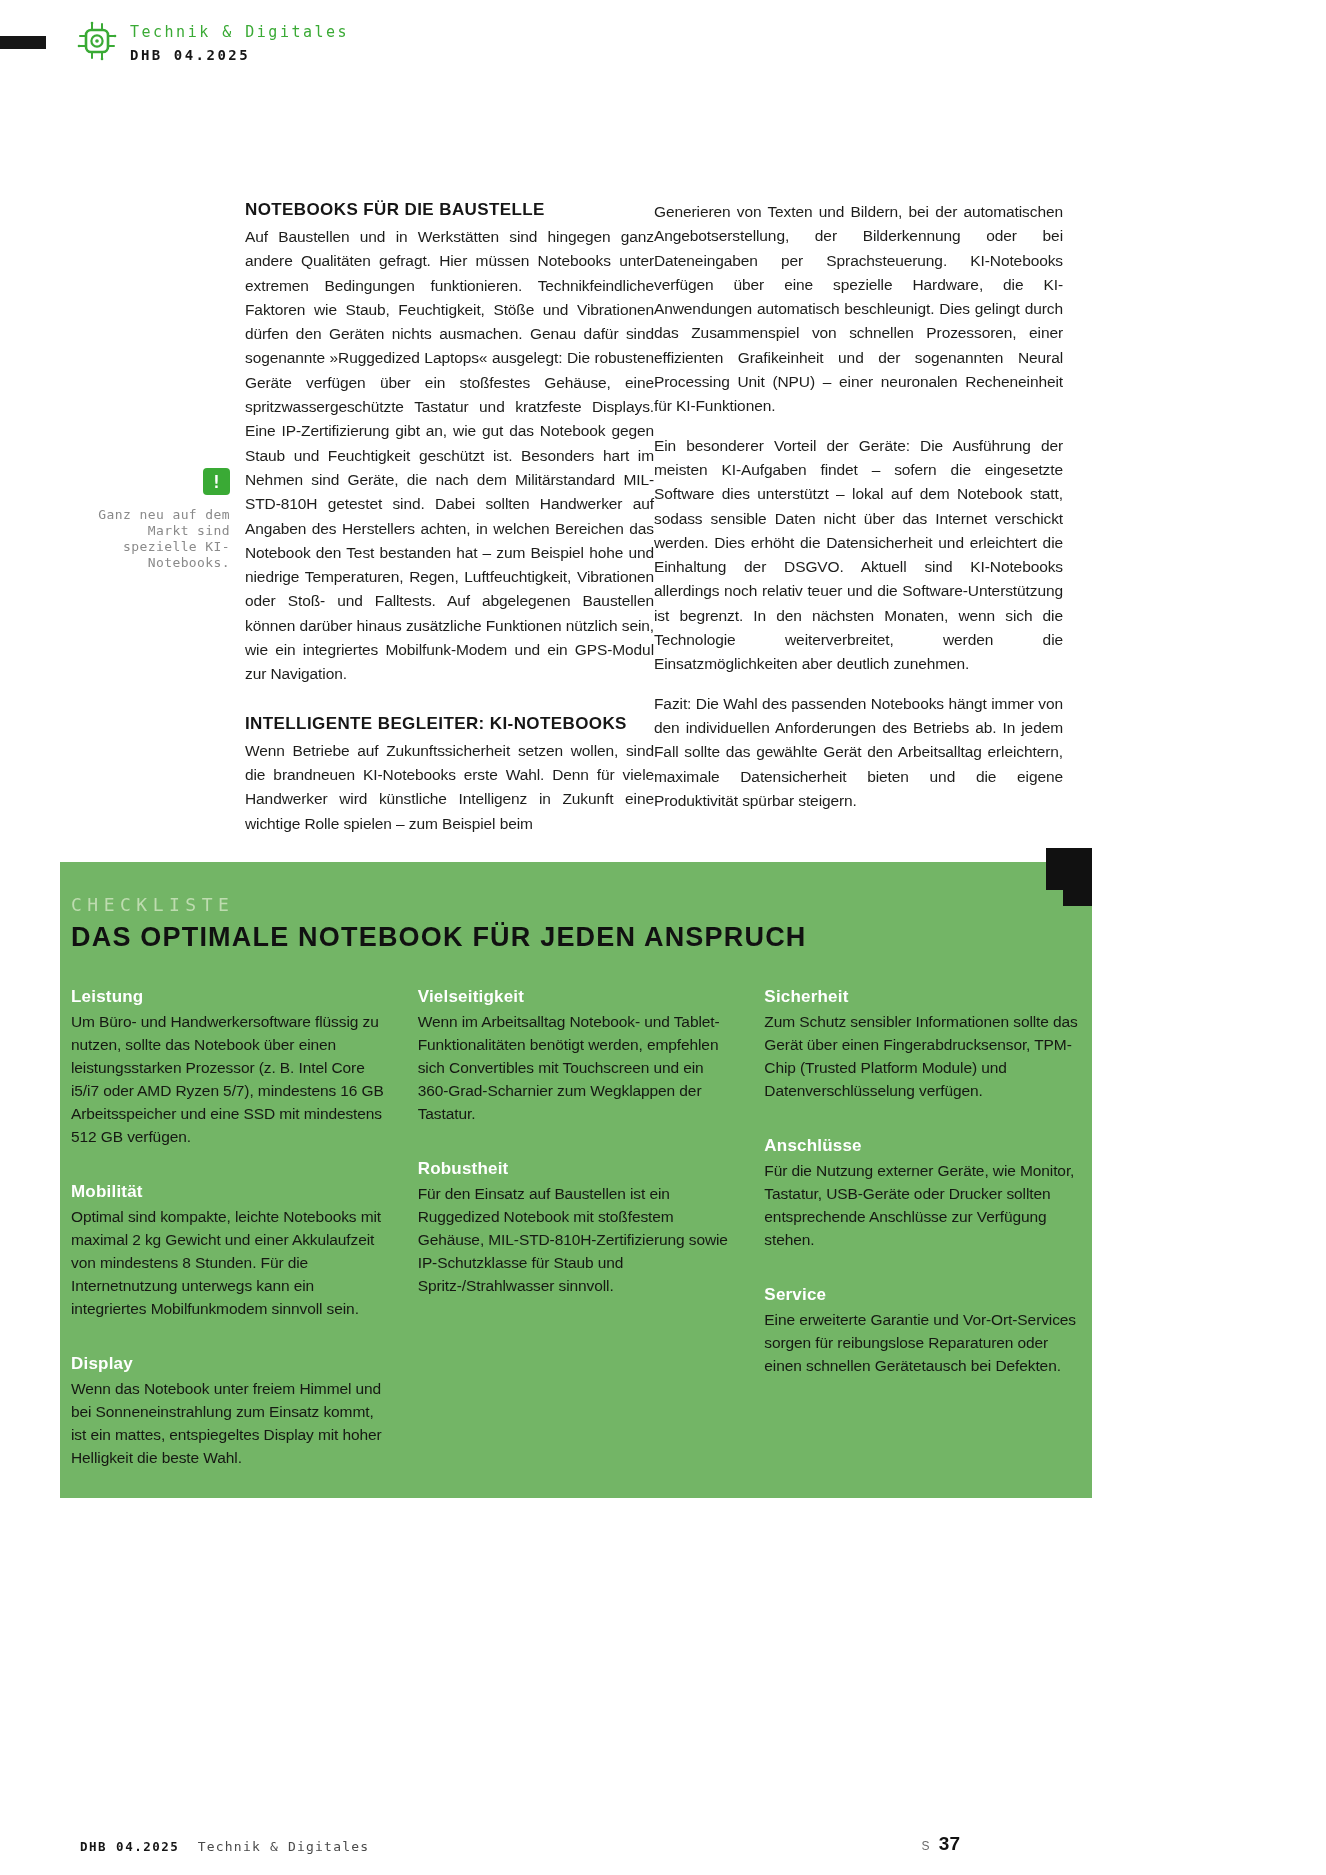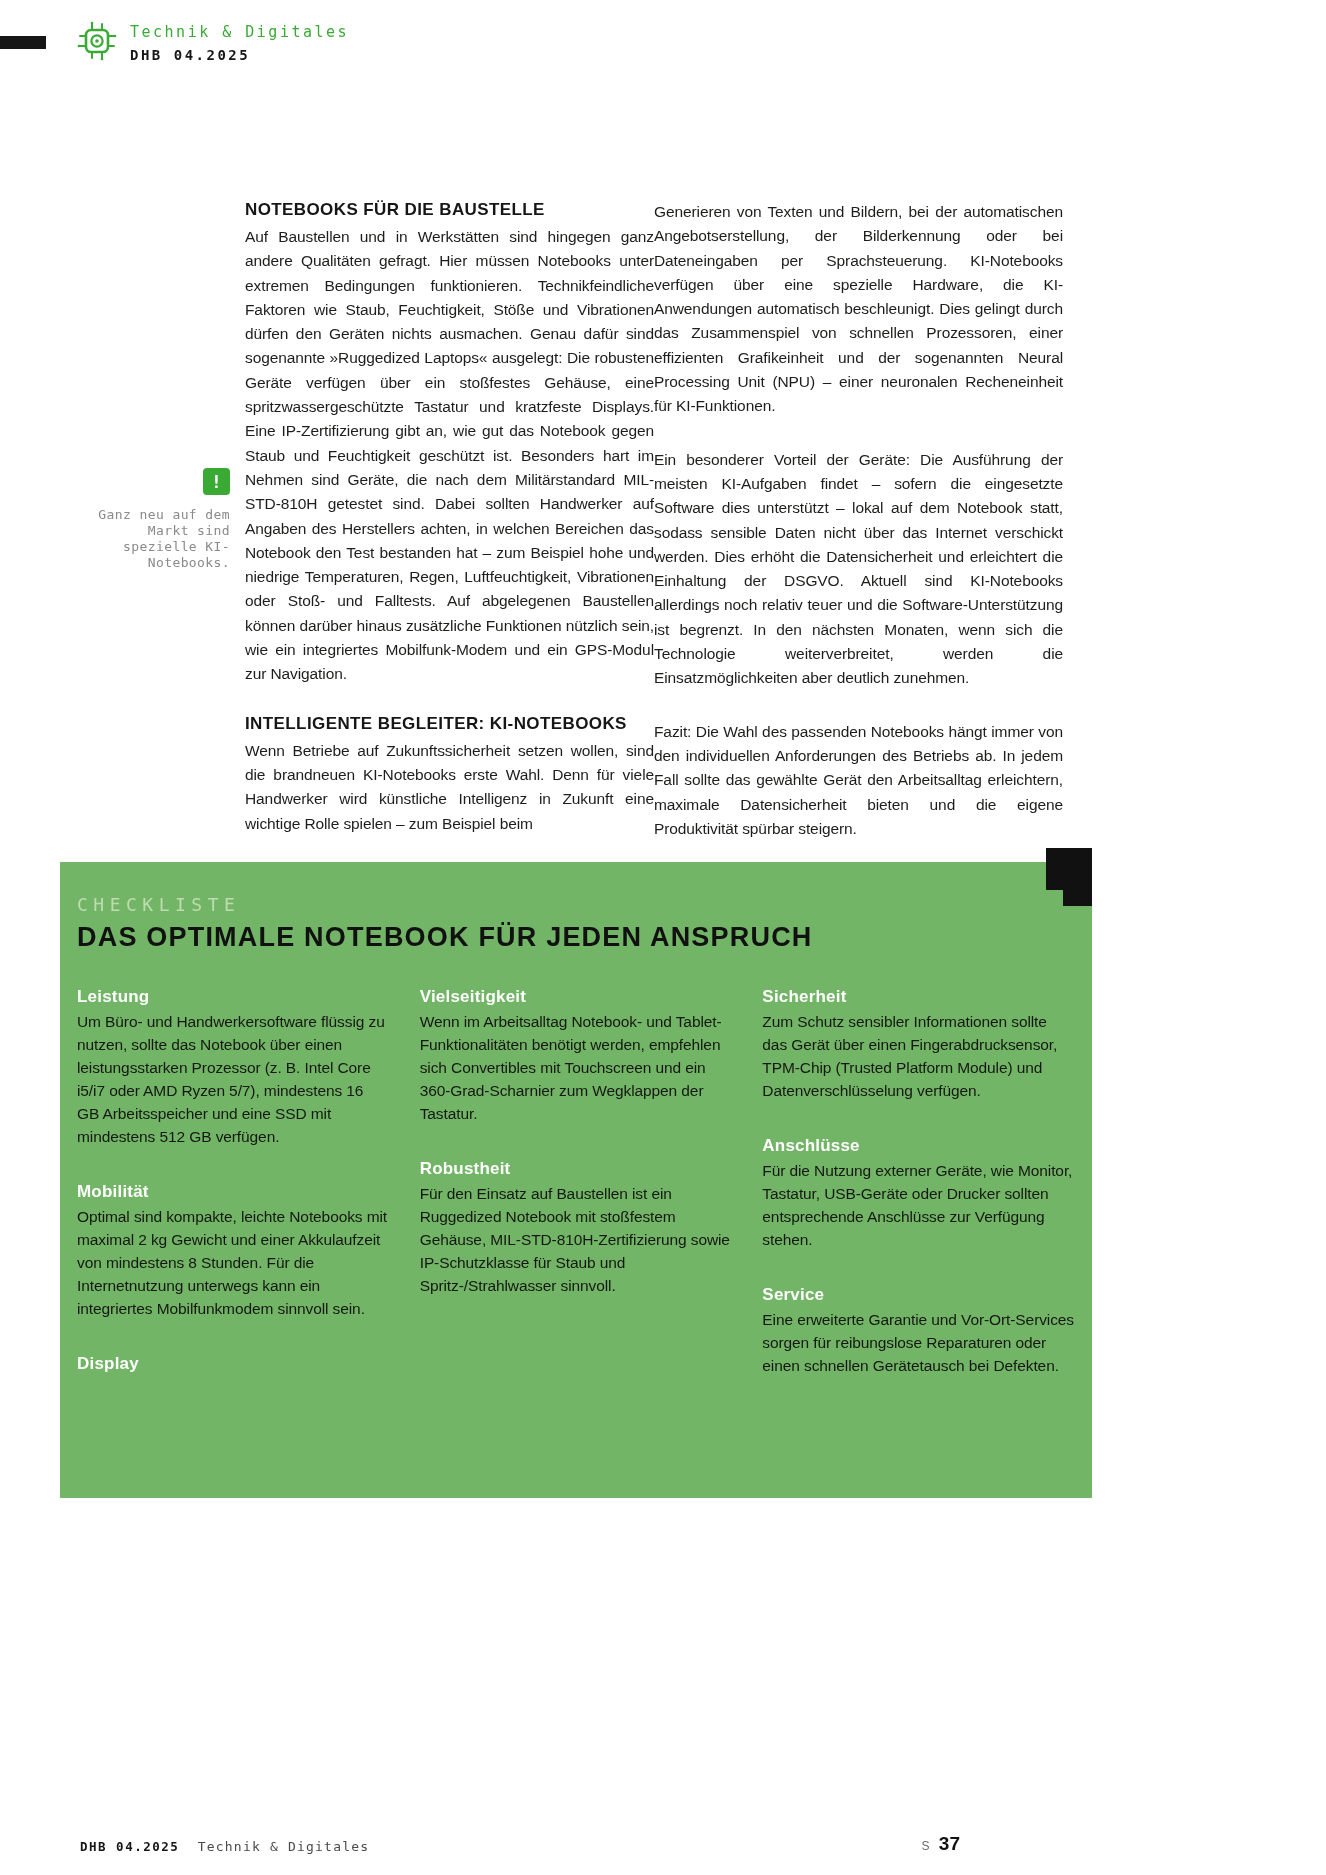--- a/index.html
+++ b/index.html
@@ -40,26 +40,26 @@
   .article { position:absolute; left:245px; top:200px; width:818px; display:flex; }
   .col { flex:1 1 0; }
   .col h2 {
     margin:0 0 5px 0; font-size:17px; font-weight:bold; letter-spacing:0.4px; color:#161616;
   }
   .col h2.h2-later { margin-top:27px; }
   .col p {
     margin:0; font-size:15.5px; line-height:24.3px; text-align:justify; color:#1d1d1b;
     letter-spacing:-0.1px;
   }
-  .col p + p { margin-top:29px; }
+  .col p + p { margin-top:15px; }
 
   
   .checklist {
     position:absolute; left:60px; top:862px; width:1032px; height:636px;
-    background:#73b566; box-sizing:border-box; padding:0 17px;
+    background:#73b566; box-sizing:border-box; padding:0 11px;
   }
   .corner { position:absolute; right:0; top:-14px; width:46px; height:58px; background:#111111; }
   .corner-notch { position:absolute; left:0; bottom:0; width:17px; height:16px; background:#73b566; }
   .cl-kicker {
     margin-top:32px; font-family:"DejaVu Sans Mono", monospace; font-size:18px;
     letter-spacing:5.5px; color:#bedcb0;
   }
   .cl-title {
     margin:7px 0 0 0; font-size:27px; font-weight:bold; letter-spacing:1.2px; color:#111111;
   }
@@ -153,20 +153,21 @@
         <div class="cl-item">
           <h3>Leistung</h3>
           <p>Um Büro- und Handwerkersoftware flüssig zu nutzen, sollte das Notebook über einen leistungsstarken Prozessor (z. B. Intel Core i5/i7 oder AMD Ryzen 5/7), mindestens 16 GB Arbeitsspeicher und eine SSD mit mindestens 512 GB verfügen.</p>
         </div>
         <div class="cl-item">
           <h3>Mobilität</h3>
           <p>Optimal sind kompakte, leichte Notebooks mit maximal 2 kg Gewicht und einer Akkulaufzeit von mindestens 8 Stunden. Für die Internetnutzung unterwegs kann ein integriertes Mobilfunkmodem sinnvoll sein.</p>
         </div>
         <div class="cl-item">
           <h3>Display</h3>
+          <p>Wenn das Notebook unter freiem Himmel und bei Sonneneinstrahlung zum Einsatz kommt, ist ein mattes, entspiegeltes Display mit hoher Helligkeit die beste Wahl.</p>
         </div>
       </div>
 
       <div class="cl-col">
         <div class="cl-item">
           <h3>Vielseitigkeit</h3>
           <p>Wenn im Arbeitsalltag Notebook- und Tablet-Funktionalitäten benötigt werden, empfehlen sich Convertibles mit Touchscreen und ein 360-Grad-Scharnier zum Wegklappen der Tastatur.</p>
         </div>
         <div class="cl-item">
           <h3>Robustheit</h3>

